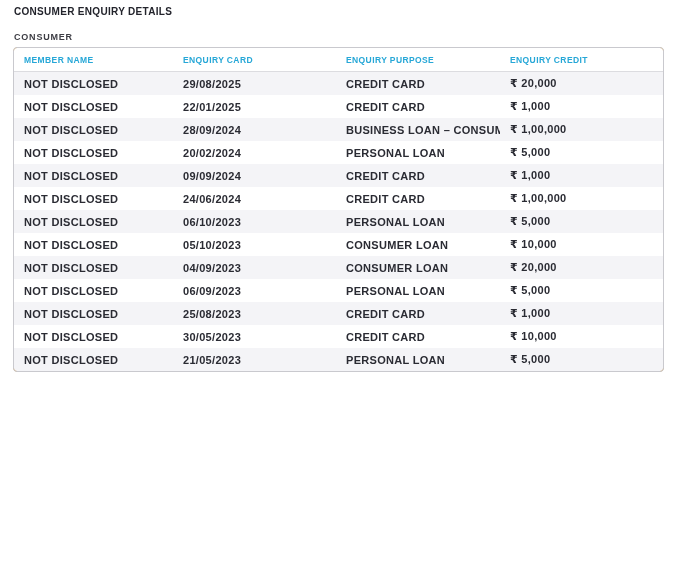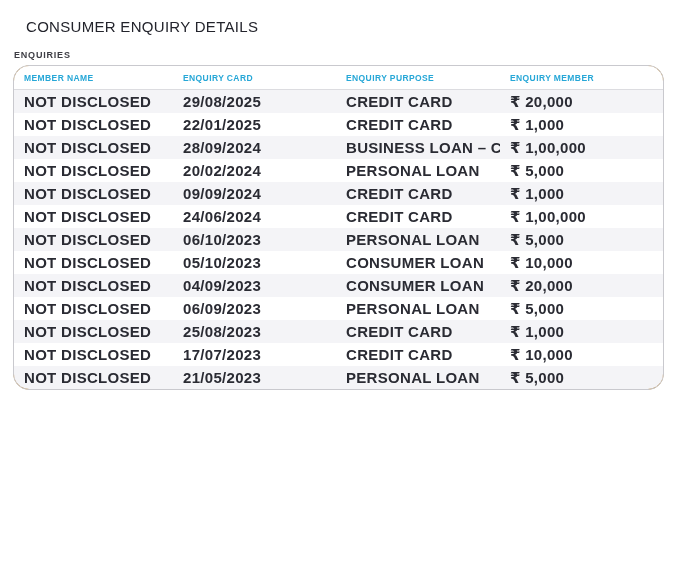--- a/index.html
+++ b/index.html
@@ -14,40 +14,40 @@
     font-family: "Liberation Sans", "DejaVu Sans", sans-serif;
     -webkit-font-smoothing: antialiased;
   }
   .page {
     position: relative;
     width: 690px;
     height: 568px;
     background: #ffffff;
   }
   .page-title {
-    margin: 12px;
+    margin: 0;
     padding: 6px 0 0 14px;
-    font-size: 15px;
-    font-weight: normal;
+    font-size: 10px;
+    font-weight: bold;
     letter-spacing: 0.3px;
     color: #23242c;
   }
   .section-label {
     margin: 15px 0 5px 14px;
     font-size: 9px;
     font-weight: bold;
     letter-spacing: 0.8px;
     color: #3d3d44;
   }
   .card {
     box-sizing: border-box;
     margin-left: 13px;
     width: 651px;
     border: 1px solid #c9c9ce;
-    border-radius: 16px;
+    border-radius: 4px;
     overflow: hidden;
     background: #a16207;
   }
   table {
     width: 100%;
     border-collapse: collapse;
     table-layout: fixed;
   }
   thead th {
     text-align: left;
@@ -56,57 +56,57 @@
     font-weight: bold;
     letter-spacing: 0.4px;
     color: #26a7d7;
     border-bottom: 1px solid #dcdce0;
     background: #ffffff;
     white-space: nowrap;
   }
   tbody td {
     height: 23px;
     padding: 0 10px;
-    font-size: 15px;
+    font-size: 11px;
     font-weight: bold;
     letter-spacing: 0.3px;
     color: #2a2b33;
     white-space: nowrap;
     overflow: hidden;
   }
   tbody tr:nth-child(odd) {
     background: #f4f4f7;
   }
   tbody tr:nth-child(even) {
     background: #ffffff;
   }
 </style>
 </head>
 <body>
 
 <div class="page">
 
   <h1 class="page-title">CONSUMER ENQUIRY DETAILS</h1>
 
-  <div class="section-label">ENQUIRIES</div>
+  <div class="section-label">CONSUMER</div>
 
   <div class="card">
     <table>
       <colgroup>
         <col style="width:159px">
         <col style="width:163px">
         <col style="width:164px">
         <col>
       </colgroup>
       <thead>
         <tr>
           <th>MEMBER NAME</th>
           <th>ENQUIRY CARD</th>
           <th>ENQUIRY PURPOSE</th>
-          <th>ENQUIRY MEMBER</th>
+          <th>ENQUIRY CREDIT</th>
         </tr>
       </thead>
       <tbody id="rows">
           <tr>
             <td>NOT DISCLOSED</td>
             <td>29/08/2025</td>
             <td>CREDIT CARD</td>
             <td>₹ 20,000</td>
           </tr>
           <tr>
@@ -164,21 +164,21 @@
             <td>₹ 5,000</td>
           </tr>
           <tr>
             <td>NOT DISCLOSED</td>
             <td>25/08/2023</td>
             <td>CREDIT CARD</td>
             <td>₹ 1,000</td>
           </tr>
           <tr>
             <td>NOT DISCLOSED</td>
-            <td>17/07/2023</td>
+            <td>30/05/2023</td>
             <td>CREDIT CARD</td>
             <td>₹ 10,000</td>
           </tr>
           <tr>
             <td>NOT DISCLOSED</td>
             <td>21/05/2023</td>
             <td>PERSONAL LOAN</td>
             <td>₹ 5,000</td>
           </tr>
         </tbody>

